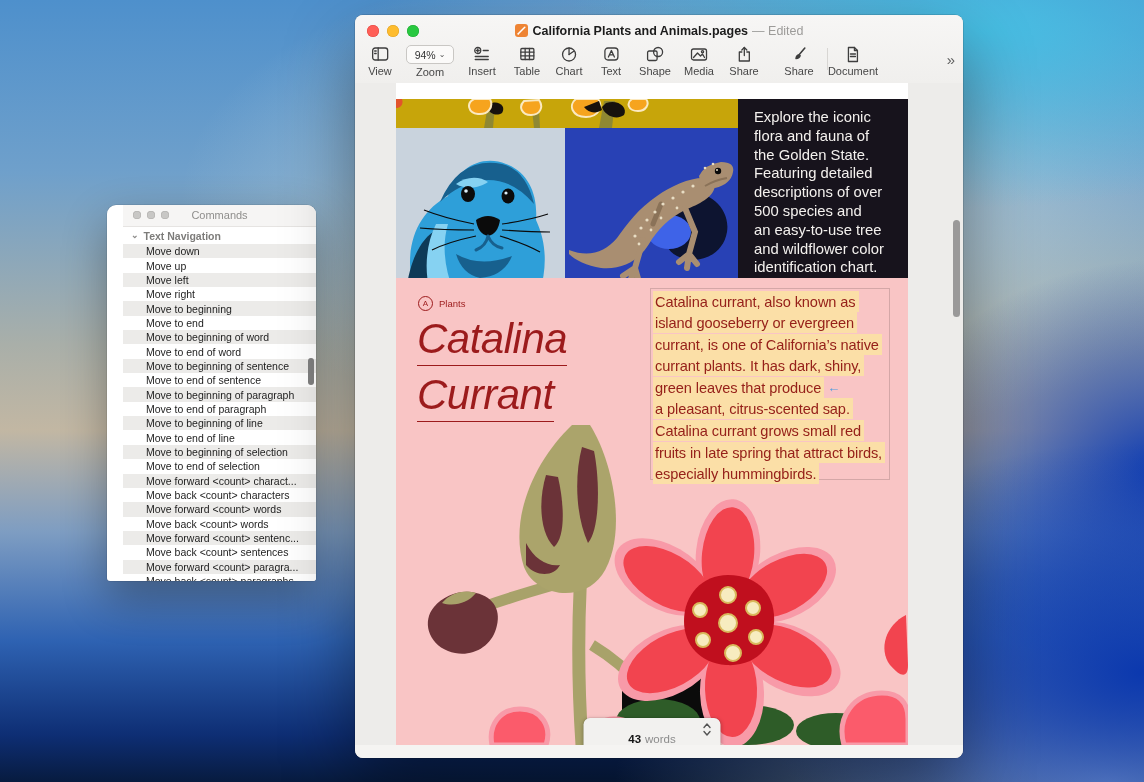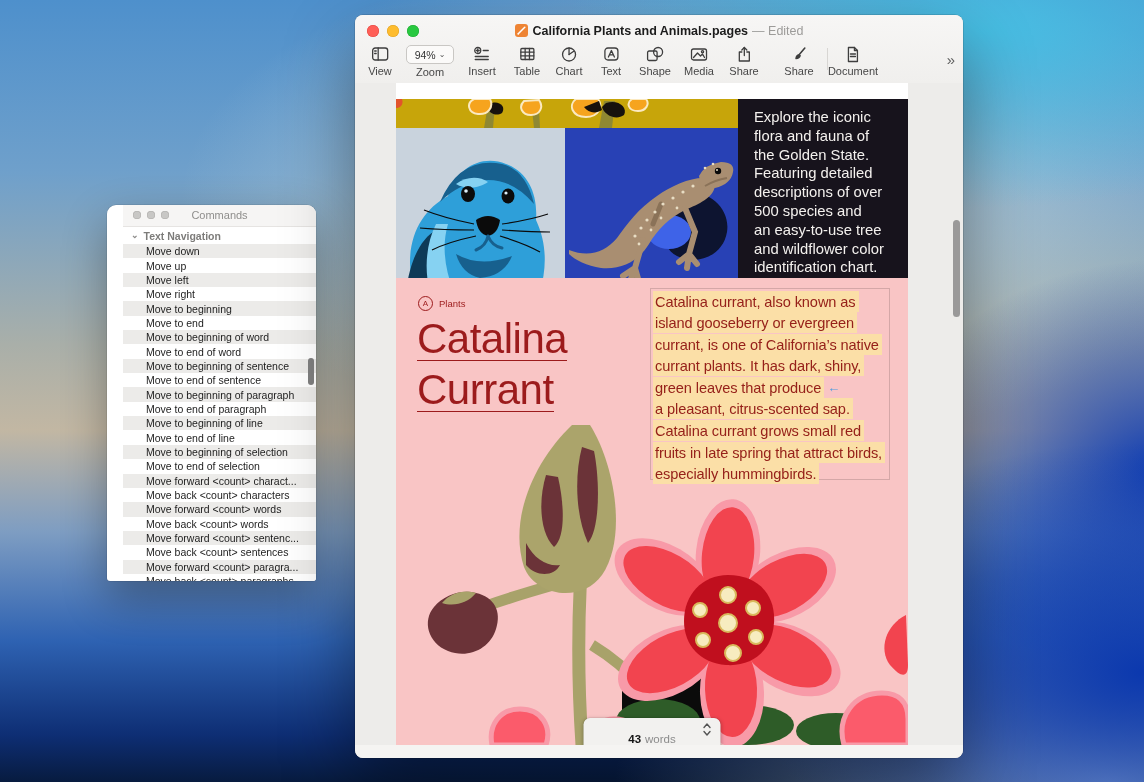--- a/index.html
+++ b/index.html
@@ -66,21 +66,21 @@
   .seal{position:absolute;left:0;top:29px;width:169px;height:164px;}
   .lizard{position:absolute;left:169px;top:29px;width:173px;height:164px;}
   .blackbox{position:absolute;left:342px;top:0;width:170px;height:193px;background:#17131C;box-sizing:border-box;
     padding:9px 10px 0 16px;color:#F4F1EE;font-size:14.8px;line-height:18.8px;}
   .pinksec{position:absolute;left:0;top:195px;width:512px;height:467px;background:#F9C5C5;overflow:hidden;}
   .cat{position:absolute;left:22px;top:18px;display:flex;align-items:center;color:#9C1B1C;}
   .cat-circle{width:13px;height:13px;border:1.2px solid #9C1B1C;border-radius:50%;display:flex;align-items:center;
     justify-content:center;font-size:8px;}
   .cat-label{font-size:9.5px;margin-left:6px;}
   .heading{position:absolute;left:21px;top:40px;color:#9C1B1C;font-weight:300;font-size:42px;letter-spacing:-.5px;}
-  .h-line{display:table;line-height:1;border-bottom:1.8px solid #9C1B1C;margin-bottom:8px;}
+  .h-line{display:table;line-height:1;padding-bottom:5px;border-bottom:1.8px solid #9C1B1C;margin-bottom:8px;font-style:italic;}
   .tframe{position:absolute;left:254px;top:10px;width:240px;height:192px;border:1px solid rgba(120,90,90,.28);
     box-sizing:border-box;padding:2px 0 0 2px;}
   .bline{font-size:14.6px;line-height:21.6px;color:#96211A;white-space:nowrap;letter-spacing:-.1px;}
   .hl{background:#FBDFA7;padding:2.5px 3px 2.5px 2px;}
   .brk{color:#4D9DE0;font-size:13px;margin-left:3px;}
   .flower{position:absolute;left:0;bottom:0;width:512px;height:320px;}
   .wordpill{position:absolute;left:50%;top:440px;transform:translateX(-50%);width:137px;height:41px;background:#F2F1EF;
     border-radius:6.5px;box-shadow:0 1px 4px rgba(0,0,0,.28),0 0 0 .5px rgba(0,0,0,.08);
     display:flex;align-items:center;justify-content:center;font-size:11.5px;}
   .wc-count{font-weight:bold;color:#151515;}

